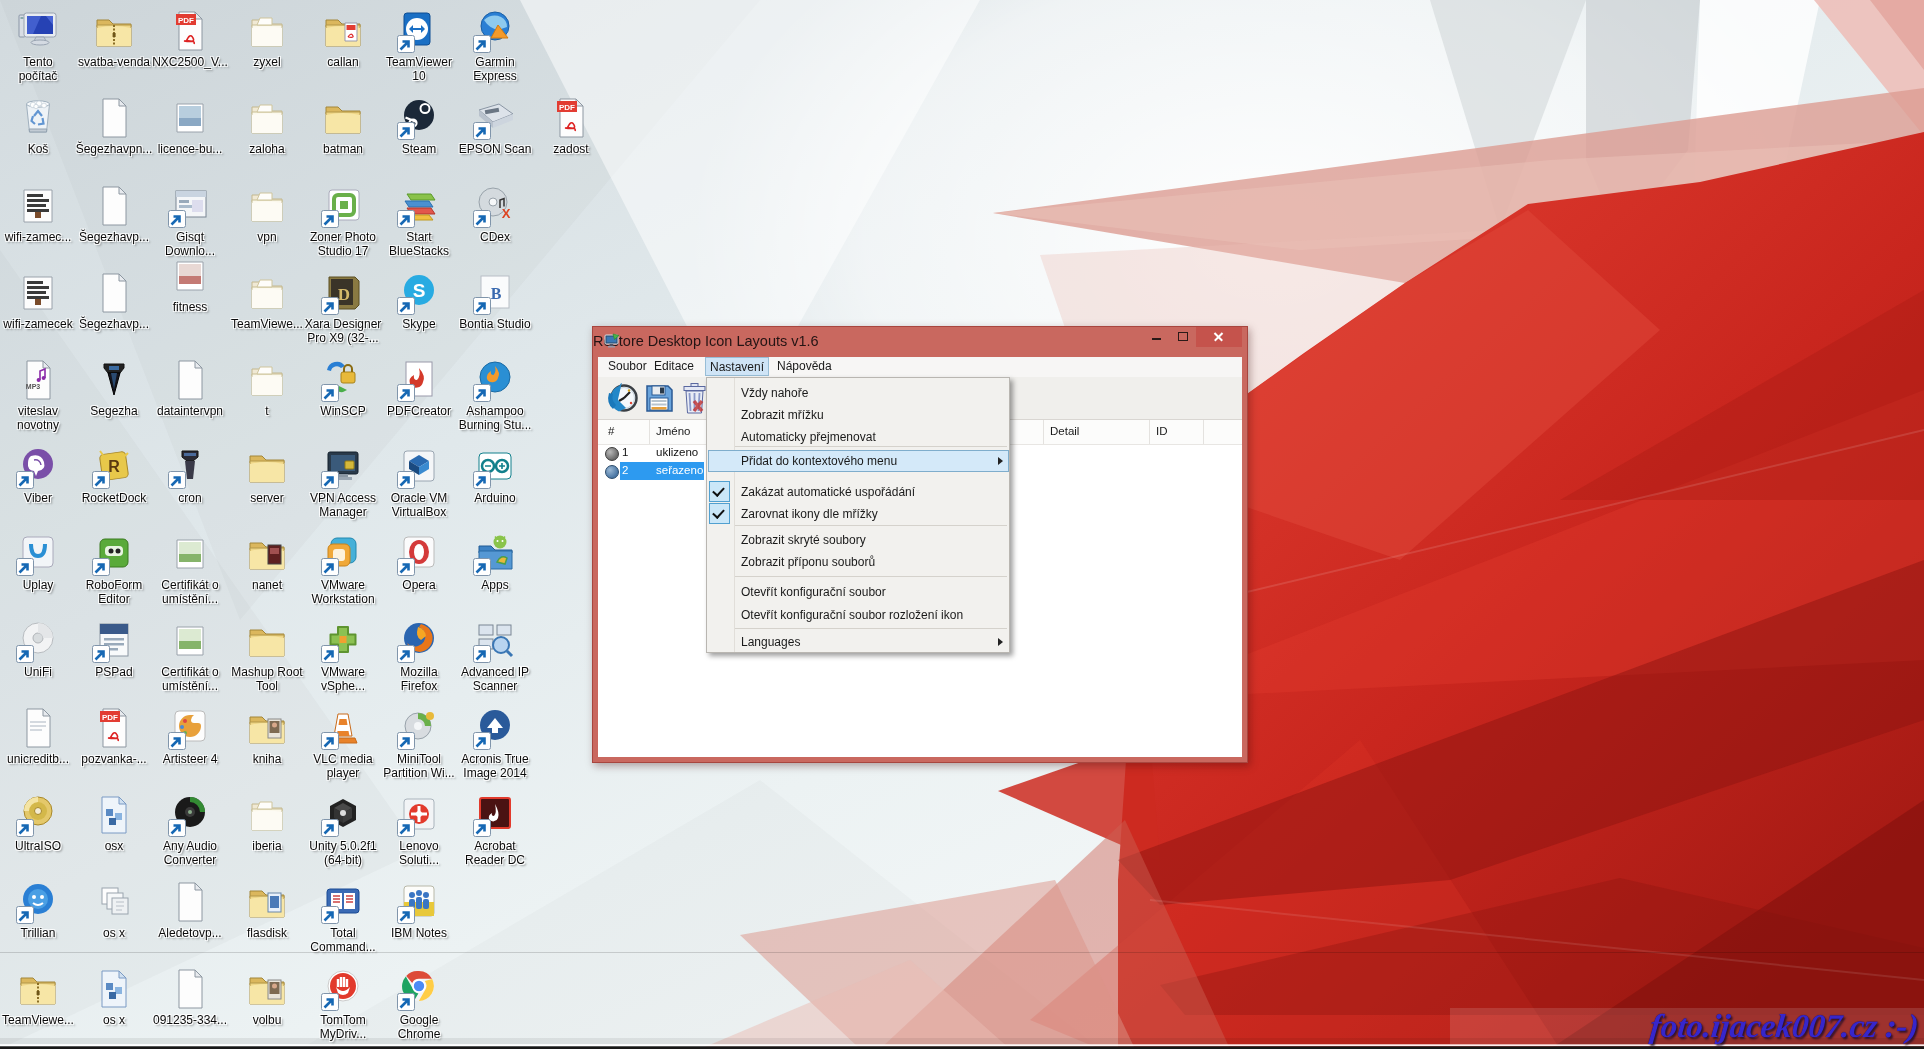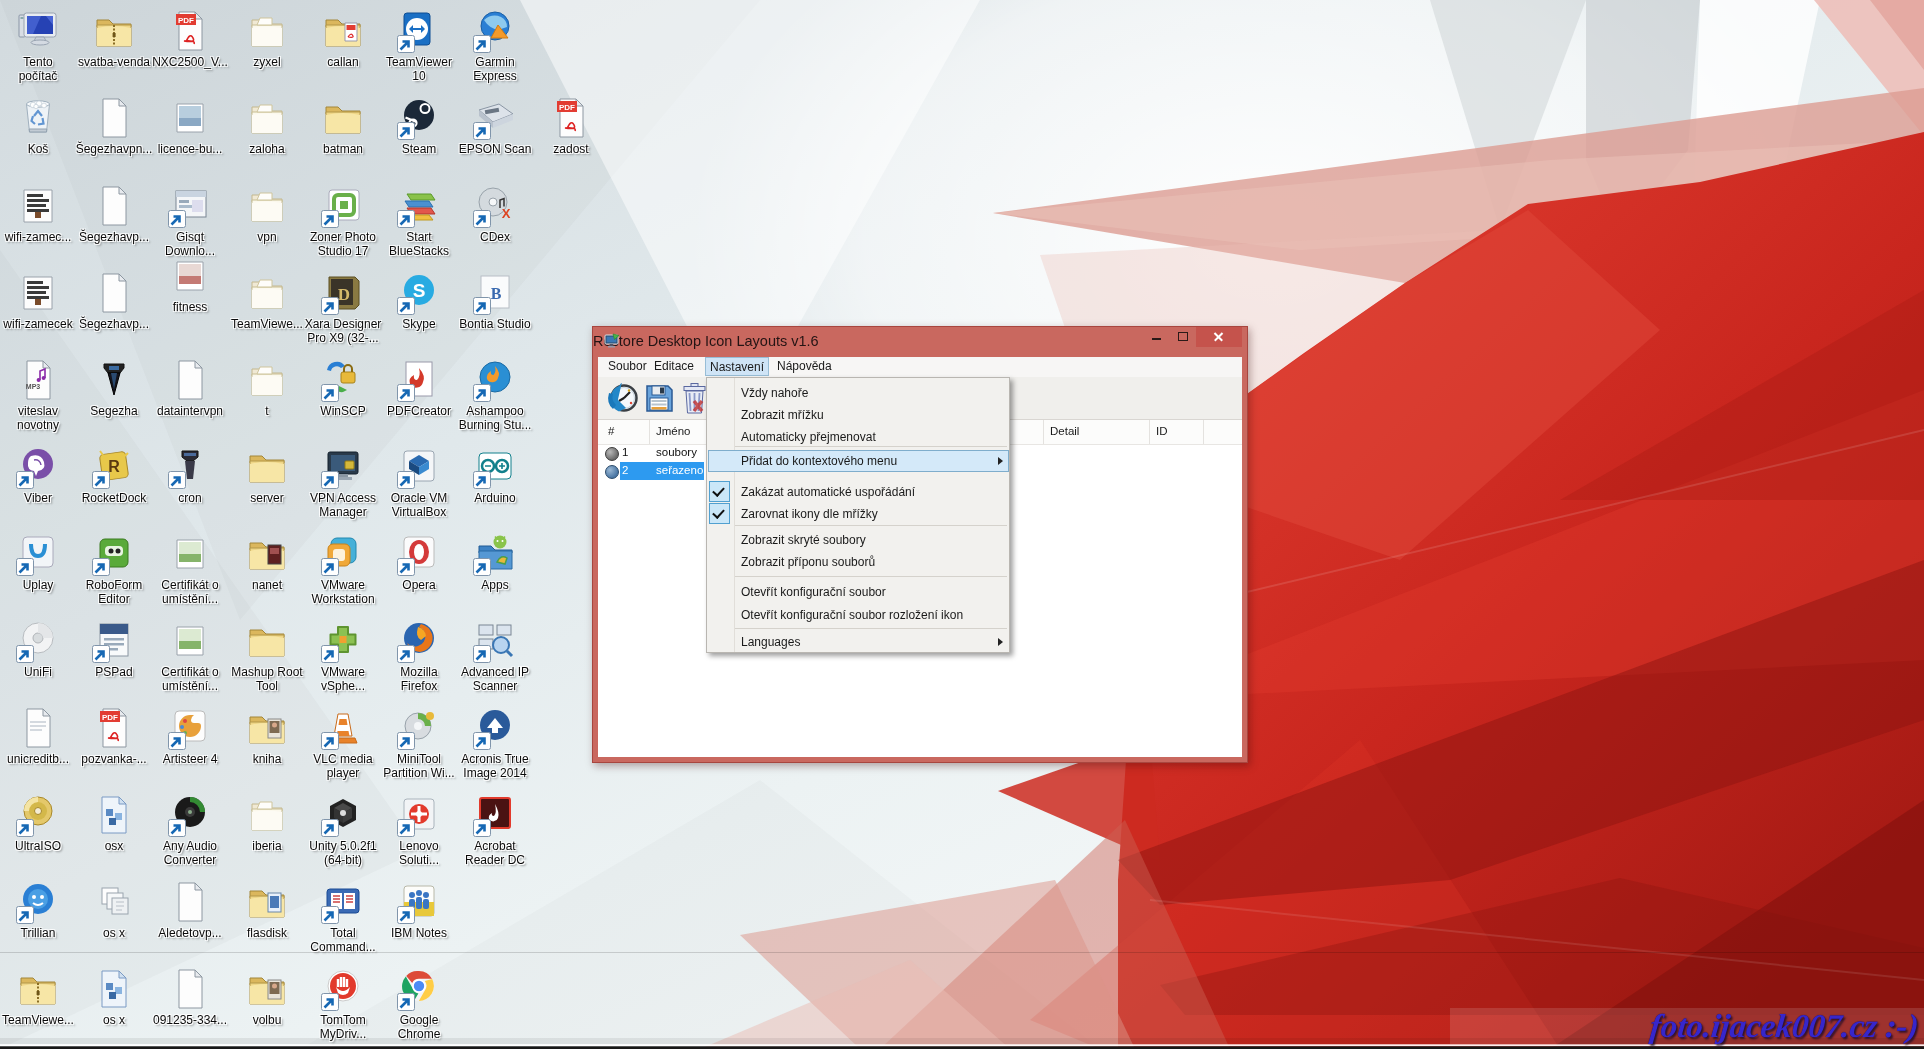--- a/index.html
+++ b/index.html
@@ -1300,21 +1300,21 @@
       <div class="ht" style="left:558px">ID</div>
       <div class="vs" style="left:51px"></div>
       <div class="vs" style="left:445px"></div>
       <div class="vs" style="left:551px"></div>
       <div class="vs" style="left:605px"></div>
     </div>
     <div id="hdrline"></div>
     <div class="lrow" style="top:87px">
       <div class="ball" style="background:radial-gradient(circle at 4px 4px,#b8b8b8,#6a6a6a 70%);border:1px solid #3a3a3a"></div>
       <div style="position:absolute;left:24px;top:2px">1</div>
-      <div style="position:absolute;left:58px;top:2px">soubory</div>
+      <div style="position:absolute;left:58px;top:2px">uklizeno</div>
     </div>
     <div class="lrow" style="top:105px">
       <div id="sel"></div>
       <div class="ball" style="background:radial-gradient(circle at 4px 4px,#9ab8d4,#4a76a4 70%);border:1px solid #2a4a6a"></div>
       <div style="position:absolute;left:24px;top:2px;color:#fff">2</div>
       <div style="position:absolute;left:58px;top:2px;color:#fff">seřazeno</div>
     </div>
   </div>
 </div>
 

